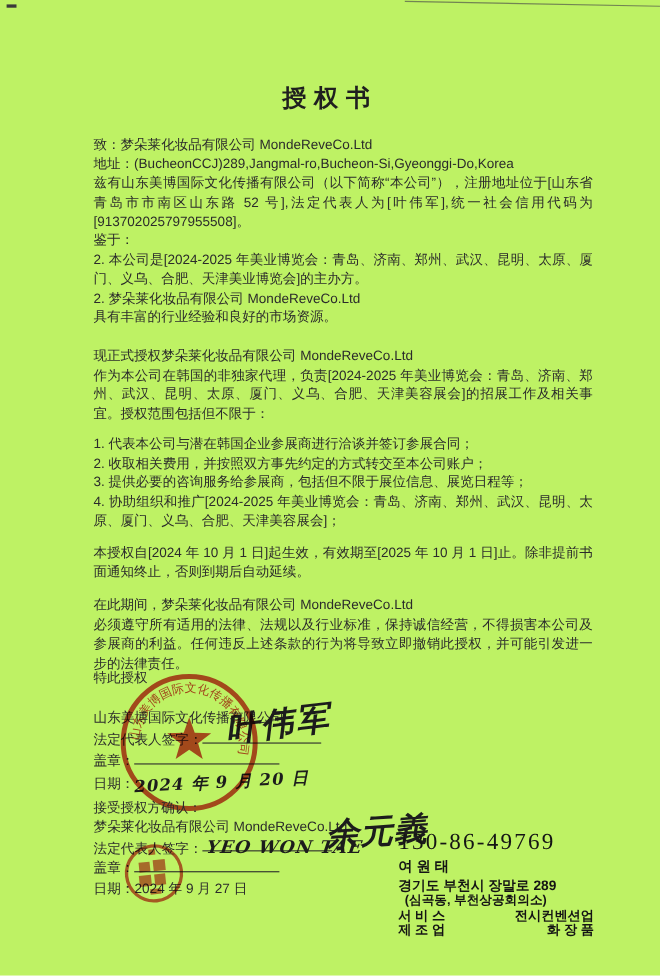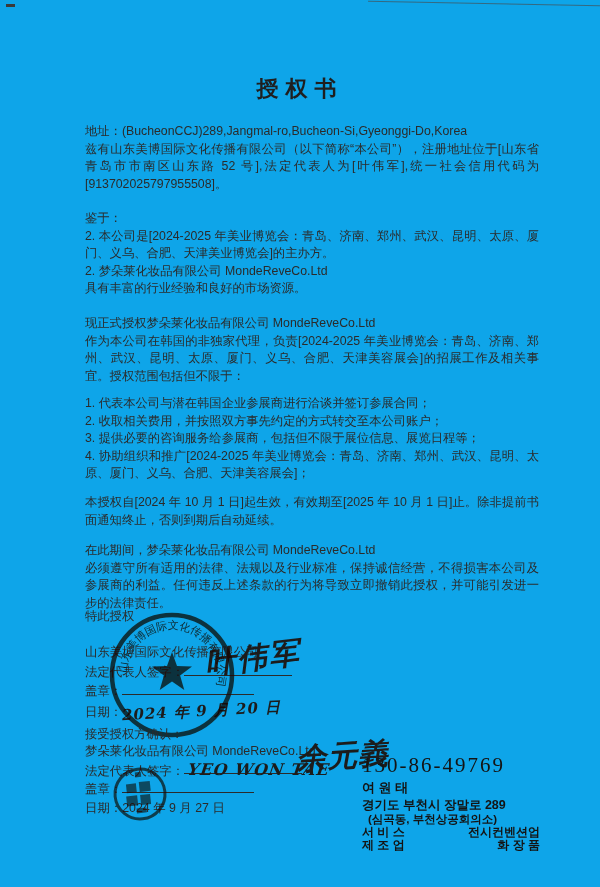--- a/index.html
+++ b/index.html
@@ -1,17 +1,17 @@
 <!DOCTYPE html>
 <html><head>
 <meta charset="utf-8">
 <style>
   html,body{margin:0;padding:0;background:#ffffff;}
   .page{
-    position:relative;width:600px;height:887px;background:#0ea5e9;overflow:hidden;
+    position:relative;width:600px;height:887px;background:#bef264;overflow:hidden;
     font-family:"Liberation Sans","DejaVu Sans",sans-serif;color:#2b2b2b;
   }
   .abs{position:absolute;left:85px;width:454px;}
   .doc-title{
     left:0;width:600px;text-align:center;
     font-family:"Liberation Serif","DejaVu Serif",serif;
     font-size:22px;font-weight:bold;letter-spacing:7px;color:#1f1f1f;
   }
   .para{font-size:12.3px;line-height:17.5px;text-align:justify;}
   .row{font-size:12.3px;line-height:17.5px;}
@@ -40,20 +40,21 @@
 <body>
 
 <div class="page">
 
   <div class="artifact-dash"></div>
   <div class="artifact-line"></div>
 
   <h1 class="abs doc-title" style="top:74px;margin:0;">授权书</h1>
 
   <section class="abs" style="top:123px;">
+    <div class="row"><span>致：</span><span>梦朵莱化妆品有限公司 MondeReveCo.Ltd</span></div>
     <div class="row"><span>地址：</span><span>(BucheonCCJ)289,Jangmal-ro,Bucheon-Si,Gyeonggi-Do,Korea</span></div>
     <div class="para">兹有山东美博国际文化传播有限公司（以下简称“本公司”），注册地址位于[山东省青岛市市南区山东路 52 号],法定代表人为[叶伟军],统一社会信用代码为[913702025797955508]。</div>
   </section>
 
   <section class="abs" style="top:210px;">
     <div class="row">鉴于：</div>
     <div class="para">2.  本公司是[2024-2025 年美业博览会：青岛、济南、郑州、武汉、昆明、太原、厦门、义乌、合肥、天津美业博览会]的主办方。</div>
     <div class="row">2.  梦朵莱化妆品有限公司 MondeReveCo.Ltd</div>
     <div class="row">具有丰富的行业经验和良好的市场资源。</div>
   </section>

